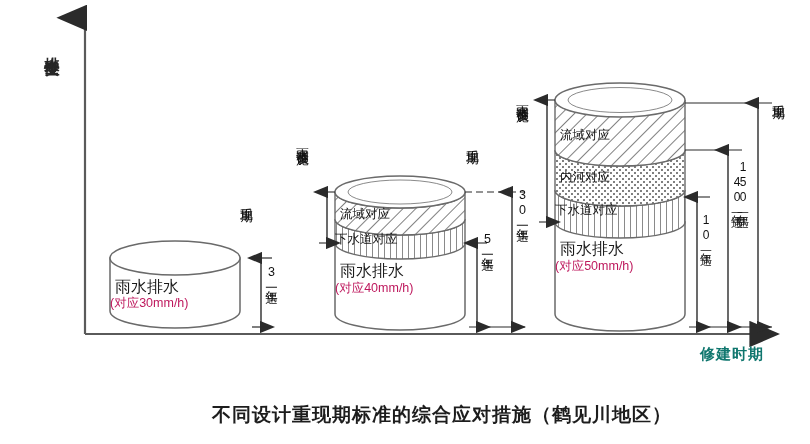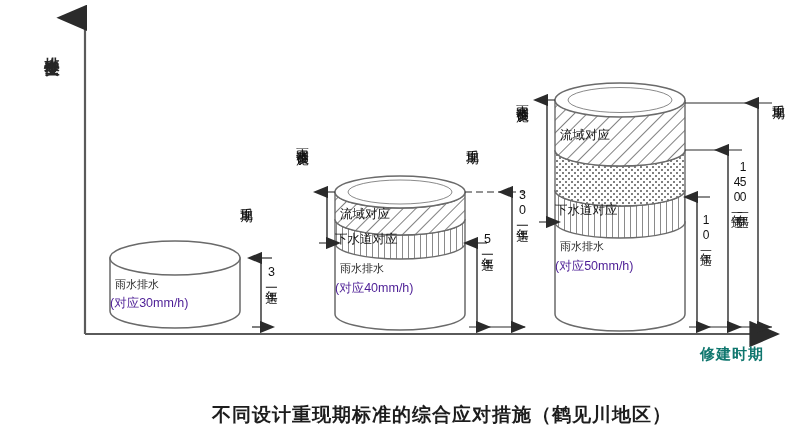--- a/index.html
+++ b/index.html
@@ -4,22 +4,22 @@
 <style>
   html,body{margin:0;padding:0;background:#ffffff;}
   body{width:810px;height:444px;position:relative;overflow:hidden;
        font-family:"Liberation Sans","DejaVu Sans",sans-serif;color:#1a1a1a;}
   #stage{position:absolute;left:0;top:0;width:810px;height:444px;}
   svg{position:absolute;left:0;top:0;}
   .vlabel{position:absolute;writing-mode:vertical-rl;text-orientation:upright;
           letter-spacing:1px;white-space:nowrap;line-height:1;}
   .hlabel{position:absolute;white-space:nowrap;line-height:1.15;text-align:left;}
   .axis-name{font-size:15px;font-weight:600;color:#262626;}
-  .cyl-name{font-size:11px;color:#1a1a1a;}
-  .cyl-sub{font-size:12.5px;color:#4c1d95;}
+  .cyl-name{font-size:16px;color:#1a1a1a;}
+  .cyl-sub{font-size:12.5px;color:#be185d;}
   .band-name{font-size:12.5px;color:#111;}
   .dim-text{font-size:12.5px;color:#111;}
   .dim-text-small{font-size:12px;color:#111;}
   .sect-label{font-size:12.5px;color:#111;}
   #title{position:absolute;left:0;top:402px;width:810px;text-align:center;
          font-size:19px;font-weight:bold;color:#1d1d1d;letter-spacing:1px;margin-left:37px;}
   .xlab{position:absolute;font-size:15px;font-weight:600;color:#0f766e;letter-spacing:1px;text-align:right;}
 </style>
 </head>
 <body>
@@ -145,20 +145,21 @@
   <div class="hlabel band-name" style="left:340px;top:207px;width:120px;">流域对应</div>
   <div class="hlabel band-name" style="left:335px;top:232px;width:130px;">下水道对应</div>
   <div class="hlabel cyl-name" style="left:340px;top:262px;width:120px;">雨水排水</div>
   <div class="hlabel cyl-sub" style="left:335px;top:281px;width:146px;">(对应40mm/h)</div>
   <div class="vlabel sect-label" style="left:466px;top:140px;">重现期</div>
   <div class="vlabel dim-text" style="left:481px;top:232px;">5年一遇</div>
   <div class="vlabel dim-text" style="left:516px;top:188px;">30年一遇</div>
 
   <div class="vlabel sect-label" style="left:516px;top:95px;">雨水调蓄设施</div>
   <div class="hlabel band-name" style="left:560px;top:128px;width:120px;">流域对应</div>
+  <div class="hlabel band-name" style="left:560px;top:170px;width:120px;">内河对应</div>
   <div class="hlabel band-name" style="left:555px;top:203px;width:130px;">下水道对应</div>
   <div class="hlabel cyl-name" style="left:560px;top:240px;width:120px;">雨水排水</div>
   <div class="hlabel cyl-sub" style="left:555px;top:259px;width:130px;">(对应50mm/h)</div>
   <div class="vlabel sect-label" style="left:772px;top:95px;">重现期</div>
   <div class="vlabel dim-text-small" style="left:700px;top:213px;">10年一遇</div>
   <div class="vlabel dim-text-small" style="left:731px;top:175px;">40年一遇</div>
   <div class="vlabel dim-text-small" style="left: 737px; top: 160px; width: auto;">150年一遇</div>
 
   <div id="title">不同设计重现期标准的综合应对措施（鹤见川地区）</div>
 </div>

